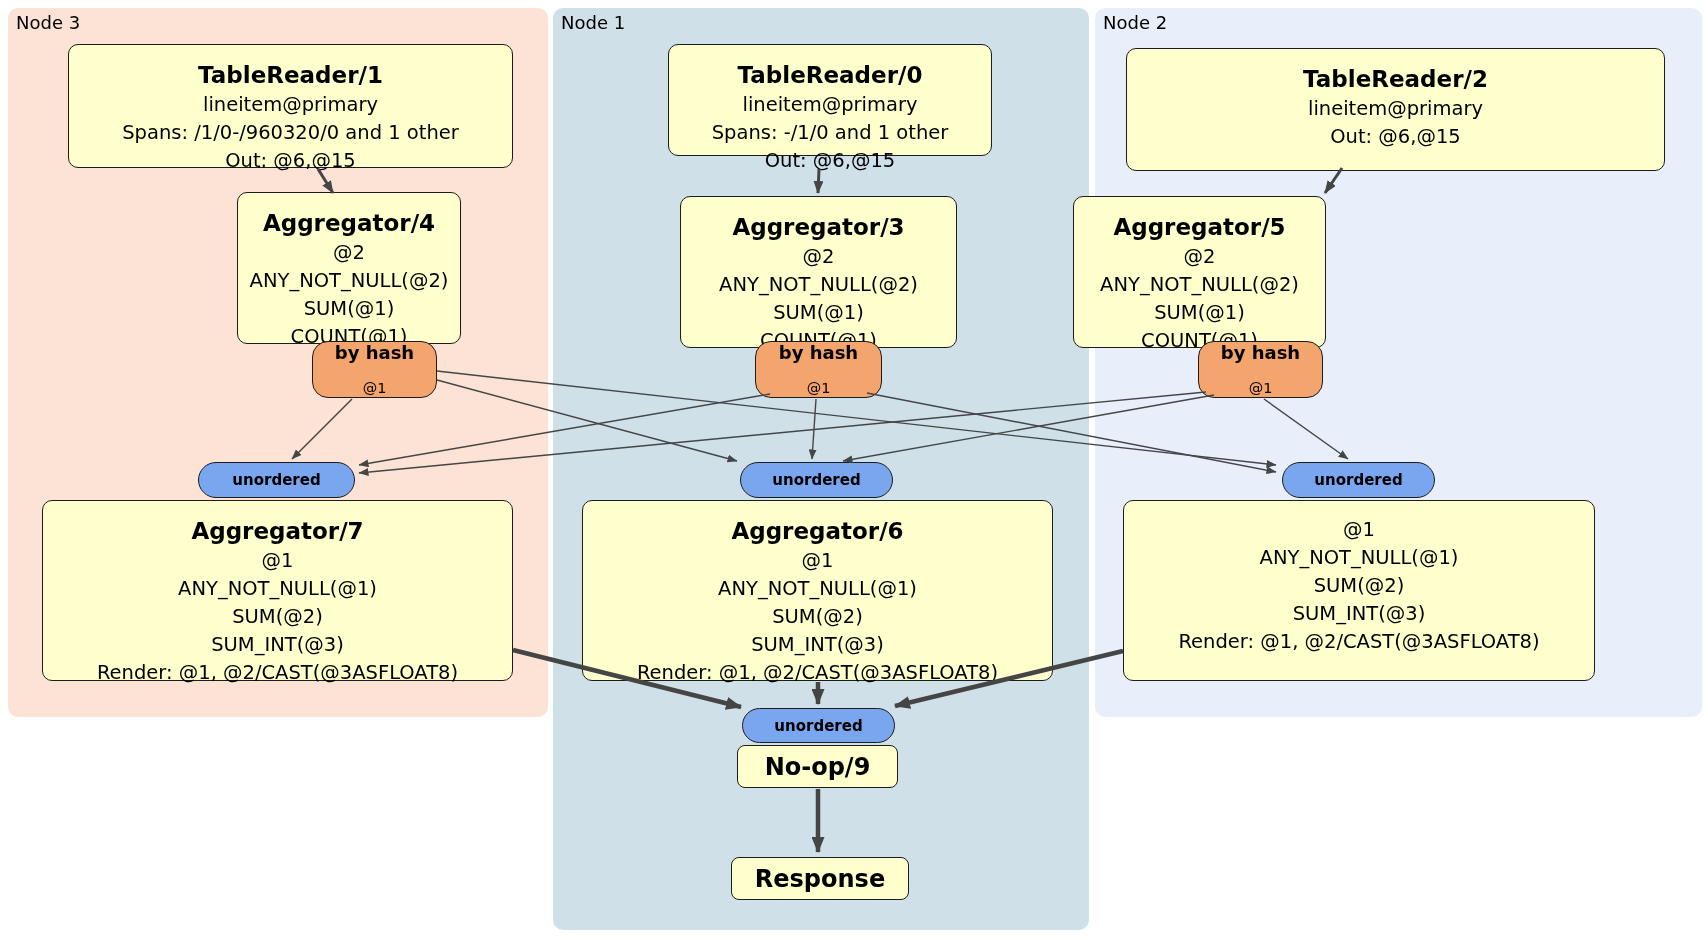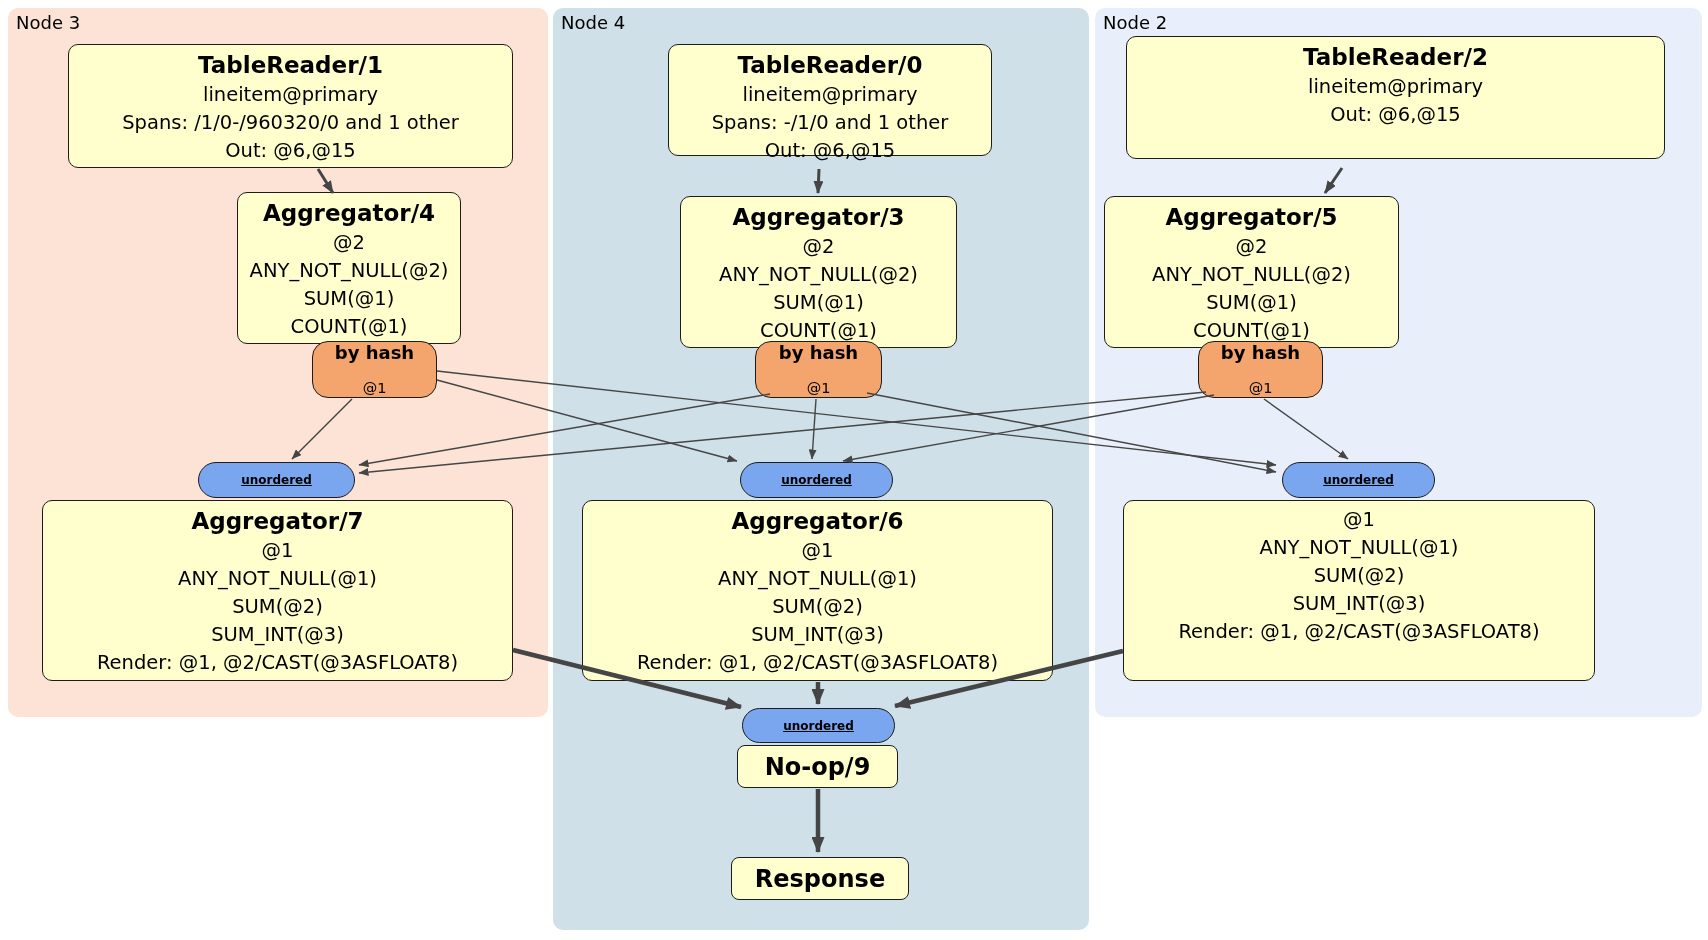--- a/index.html
+++ b/index.html
@@ -13,90 +13,90 @@
     font-family:"DejaVu Sans","Liberation Sans",sans-serif;color:var(--text);
     background:var(--canvas);
   }
   .region{position:absolute;border-radius:10px;}
   .region-node3{background:var(--region-node3);}
   .region-node1{background:var(--region-node1);}
   .region-node2{background:var(--region-node2);}
   .region-label{position:absolute;font-size:18px;line-height:22px;color:var(--text);}
   .box{
     position:absolute;background:var(--box-fill);border:1.6px solid var(--box-border);
-    border-radius:10px;box-sizing:border-box;text-align:center;padding-top:5px;
+    border-radius:10px;box-sizing:border-box;text-align:center;padding-top:15px;
   }
   .box .t{font-size:23px;font-weight:bold;line-height:31px;white-space:nowrap;}
   .box .l{font-size:19.5px;line-height:28px;white-space:nowrap;}
   .box.big{display:flex;align-items:center;justify-content:center;padding:12px;border-radius:8px;}
   .box.big .t{font-size:24px;line-height:24px;}
   .router{
     position:absolute;background:var(--router-fill);border:1.6px solid var(--box-border);
     border-radius:16px;box-sizing:border-box;display:flex;flex-direction:column;
     align-items:center;justify-content:space-between;text-align:center;
   }
   .router .rl{font-size:18px;font-weight:bold;line-height:22px;}
   .router .rd{font-size:14.5px;line-height:17px;}
   .stream{
     position:absolute;background:var(--stream-fill);border:1.6px solid var(--box-border);
     border-radius:18px;box-sizing:border-box;display:flex;align-items:center;justify-content:center;
-    font-size:12px;font-weight:bold;text-decoration:underline;
+    font-size:15px;font-weight:bold;
   }
   svg.edges{position:absolute;left:0;top:0;pointer-events:none;}
   .e-thin{stroke:var(--edge);stroke-width:1.4;fill:none;}
   .e-med{stroke:var(--edge);stroke-width:3;fill:none;}
   .e-thick{stroke:var(--edge);stroke-width:4.5;fill:none;}
   marker path{fill:var(--edge);}
 </style>
 </head>
 <body>
 
 <div id="stage">
 
   <div class="region region-node3" style="left:8px;top:8px;width:540px;height:709px"></div>
   <div class="region region-node1" style="left:553px;top:8px;width:536px;height:922px"></div>
   <div class="region region-node2" style="left:1095px;top:8px;width:607px;height:709px"></div>
 
   <div class="region-label" style="left:16px;top:12px">Node 3</div>
-  <div class="region-label" style="left:561px;top:12px">Node 4</div>
+  <div class="region-label" style="left:561px;top:12px">Node 1</div>
   <div class="region-label" style="left:1103px;top:12px">Node 2</div>
 
   <div class="box" style="left:68px;top:44px;width:445px;height:124px">
     <div class="t">TableReader/1</div>
     <div class="l">lineitem@primary</div>
     <div class="l">Spans: /1/0-/960320/0 and 1 other</div>
     <div class="l">Out: @6,@15</div>
   </div>
   <div class="box" style="left:668px;top:44px;width:324px;height:112px">
     <div class="t">TableReader/0</div>
     <div class="l">lineitem@primary</div>
     <div class="l">Spans: -/1/0 and 1 other</div>
     <div class="l">Out: @6,@15</div>
   </div>
-  <div class="box" style="left:1126px;top:36px;width:539px;height:123px">
+  <div class="box" style="left:1126px;top:48px;width:539px;height:123px">
     <div class="t">TableReader/2</div>
     <div class="l">lineitem@primary</div>
     <div class="l">Out: @6,@15</div>
   </div>
 
   <div class="box" style="left:237px;top:192px;width:224px;height:152px">
     <div class="t">Aggregator/4</div>
     <div class="l">@2</div>
     <div class="l">ANY_NOT_NULL(@2)</div>
     <div class="l">SUM(@1)</div>
     <div class="l">COUNT(@1)</div>
   </div>
   <div class="box" style="left:680px;top:196px;width:277px;height:152px">
     <div class="t">Aggregator/3</div>
     <div class="l">@2</div>
     <div class="l">ANY_NOT_NULL(@2)</div>
     <div class="l">SUM(@1)</div>
     <div class="l">COUNT(@1)</div>
   </div>
-  <div class="box" style="left:1104px;top:196px;width:295px;height:152px">
+  <div class="box" style="left:1073px;top:196px;width:253px;height:152px">
     <div class="t">Aggregator/5</div>
     <div class="l">@2</div>
     <div class="l">ANY_NOT_NULL(@2)</div>
     <div class="l">SUM(@1)</div>
     <div class="l">COUNT(@1)</div>
   </div>
 
   <div class="router" style="left:312px;top:341px;width:125px;height:57px">
     <div class="rl">by hash</div>
     <div class="rd">@1</div>

